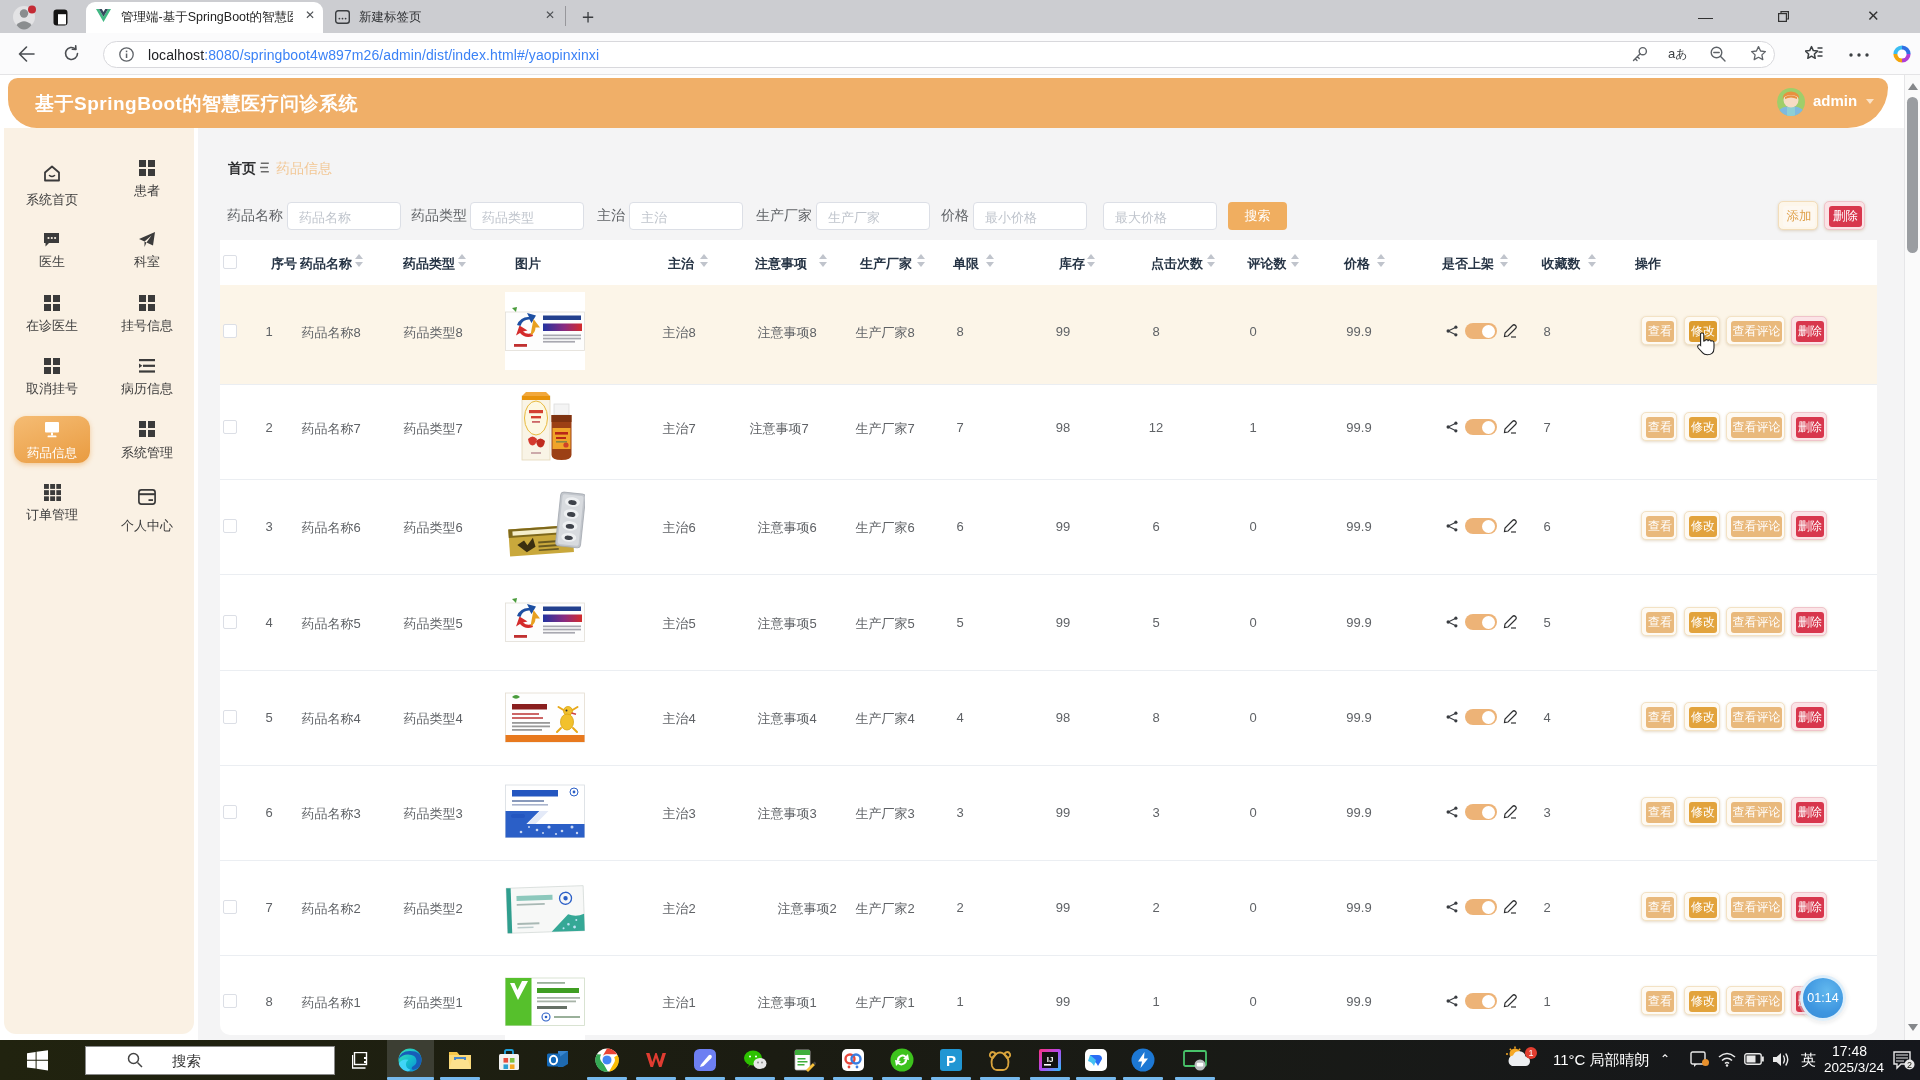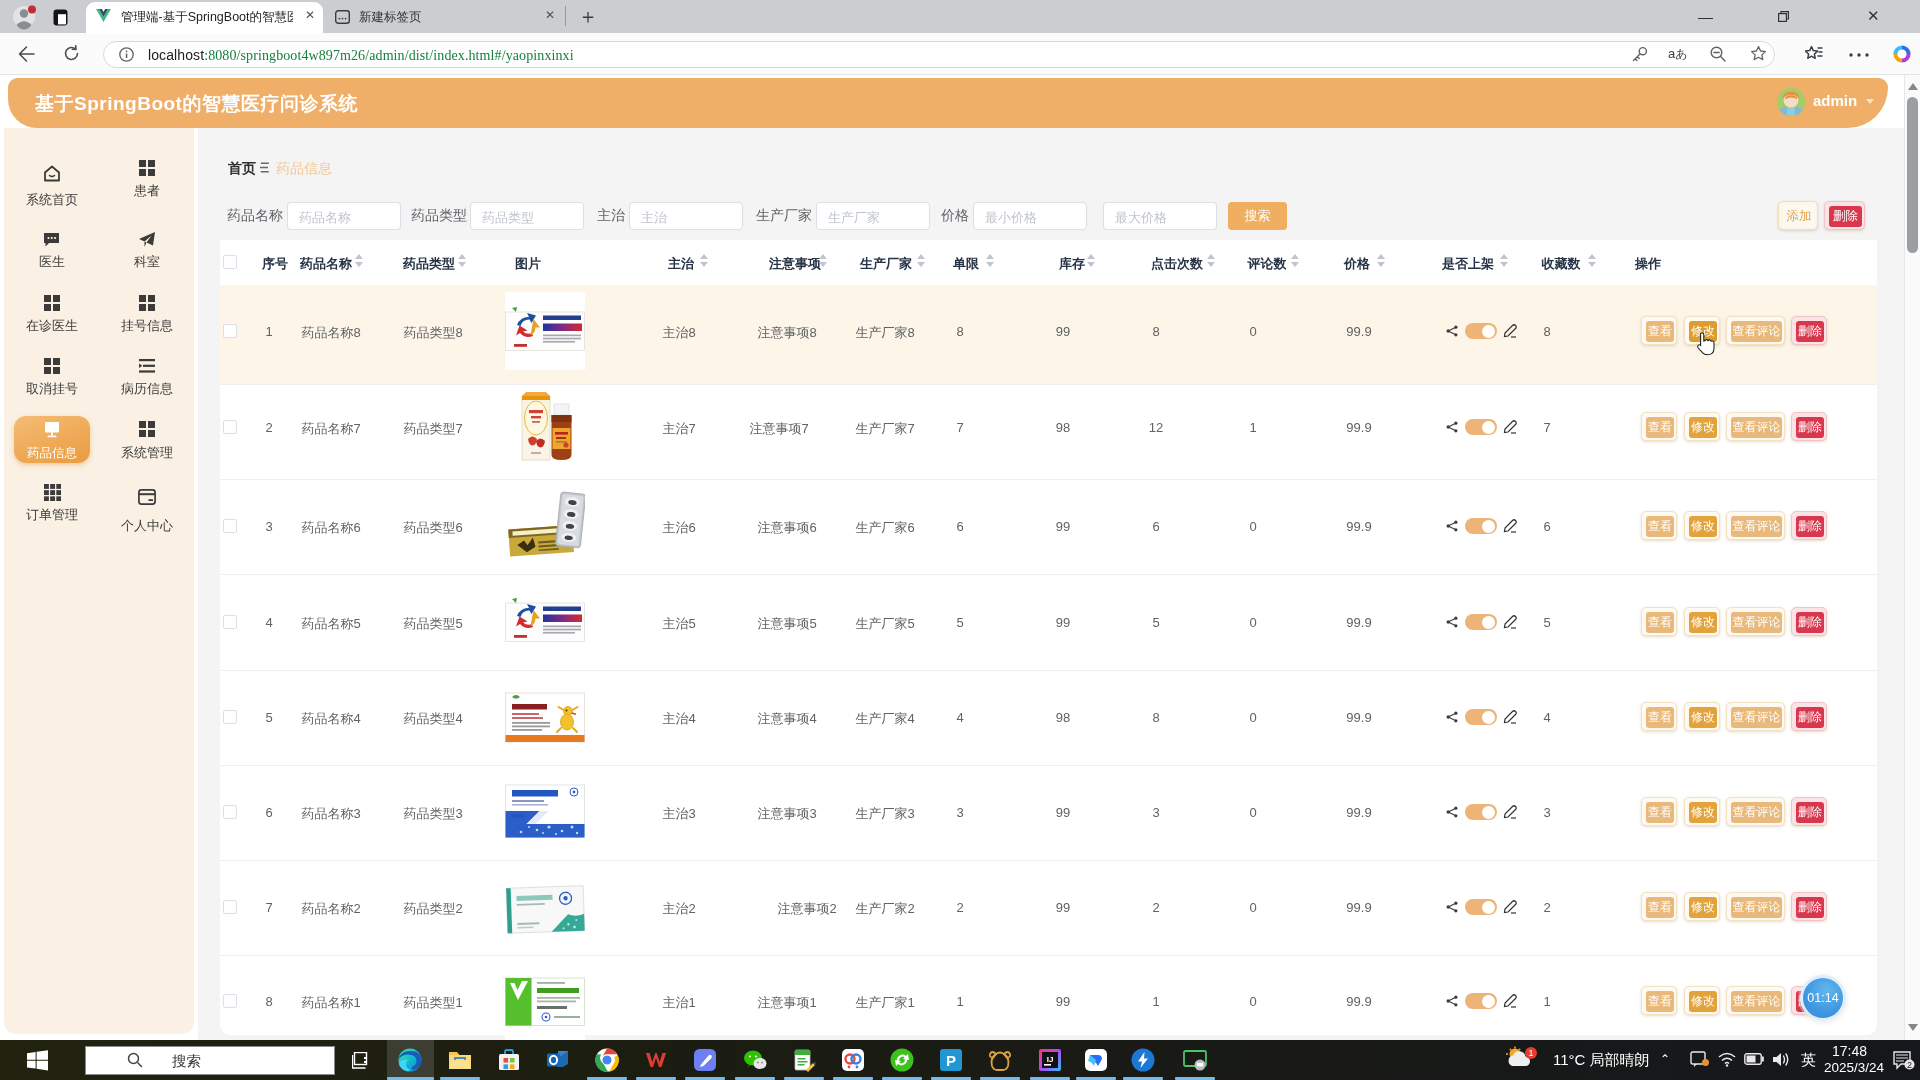--- a/index.html
+++ b/index.html
@@ -7,21 +7,21 @@
 .a{position:absolute;}
 
 #tabstrip{left:0;top:0;width:1920px;height:33px;background:#cccdd1;}
 #toolbar{left:0;top:33px;width:1920px;height:42px;background:#fbfbfc;border-bottom:1px solid #e4e4e6;}
 .tab1{left:86px;top:2px;width:237px;height:31px;background:#fff;border-radius:9px 9px 0 0;}
 .tabtitle{left:121px;top:9px;width:172px;height:16px;font-size:12.5px;color:#1f1f1f;white-space:nowrap;overflow:hidden;}
 .tab2txt{left:359px;top:9px;font-size:12.5px;color:#303235;}
 .tclose{font-size:12px;color:#4e5155;}
 #omnibox{left:103px;top:41px;width:1672px;height:27px;background:#fff;border:1px solid #d8d8dc;border-radius:14px;}
 #url{left:148px;top:47px;font-size:14px;color:#202124;letter-spacing:0.1px;}
-#url span{color:#15803d;font-family:Liberation Serif, serif;}
+#url span{color:#3b82f6;}
 
 #pagebg{left:0;top:76px;width:1920px;height:964px;background:#fff;}
 #graypane{left:198px;top:128px;width:1706px;height:912px;background:#f4f4f5;}
 #pghead{left:8px;top:78px;width:1880px;height:50px;background:#f0af68;border-radius:10px 10px 42px 30px;}
 #pgtitle{left:35px;top:91px;font-size:19px;font-weight:bold;color:#fff;letter-spacing:0.5px;}
 #sidebar{left:4px;top:128px;width:190px;height:906px;background:#faf1e4;border-radius:0 0 12px 12px;}
 .mi{color:#3c3c3c;font-size:13px;text-align:center;white-space:nowrap;}
 #actbtn{left:14px;top:416px;width:76px;height:47px;border-radius:12px;background:linear-gradient(160deg,#f5bc74,#e99b40);box-shadow:0 2px 5px rgba(233,155,64,.45);}
 #actbtn .t{position:absolute;left:0;top:29px;width:76px;text-align:center;color:#fff;font-size:12.5px;}
 
@@ -279,32 +279,32 @@
   </div>
 <div id="searchbtn" class="a">搜索</div>
 <div class="plq a" style="left:1778px;top:201px;width:40px;height:29px;background:#fdf6ea;border:1px solid #f2ddba;">
     <div class="in" style="left:4px;top:4px;width:32px;height:21px;background:#fdf8f1;color:#dfa14a;font-size:12.5px;line-height:21px">添加</div>
   </div>
 <div class="plq a" style="left:1824px;top:201px;width:41px;height:29px;background:#fbe3e6;border:1px solid #f0c3ca;">
     <div class="in" style="left:4px;top:4px;width:33px;height:21px;background:#d8374d;color:#fff;font-size:12.5px;line-height:21px">删除</div>
   </div>
 <div id="card" class="a"></div>
 <div class="cbox a" style="left:223px;top:255px"></div>
-<div class="hrow a" style="left:256px;top:255px;width:38px;text-align:center">序号</div>
+<div class="hrow a" style="left:271px;top:255px;width:38px;text-align:left">序号</div>
 <div class="hrow a" style="left:293px;top:255px;width:66px;text-align:center">药品名称</div>
 <div class="caret cup a" style="left:355px;top:254px"></div>
 <div class="caret cdn a" style="left:355px;top:262px"></div>
 <div class="hrow a" style="left:396px;top:255px;width:66px;text-align:center">药品类型</div>
 <div class="caret cup a" style="left:458px;top:254px"></div>
 <div class="caret cdn a" style="left:458px;top:262px"></div>
 <div class="hrow a" style="left:509px;top:255px;width:38px;text-align:center">图片</div>
 <div class="hrow a" style="left:662px;top:255px;width:38px;text-align:center">主治</div>
 <div class="caret cup a" style="left:700px;top:254px"></div>
 <div class="caret cdn a" style="left:700px;top:262px"></div>
-<div class="hrow a" style="left:755px;top:255px;width:66px;text-align:right">注意事项</div>
+<div class="hrow a" style="left:755px;top:255px;width:66px;text-align:left">注意事项</div>
 <div class="caret cup a" style="left:819px;top:254px"></div>
 <div class="caret cdn a" style="left:819px;top:262px"></div>
 <div class="hrow a" style="left:853px;top:255px;width:66px;text-align:center">生产厂家</div>
 <div class="caret cup a" style="left:917px;top:254px"></div>
 <div class="caret cdn a" style="left:917px;top:262px"></div>
 <div class="hrow a" style="left:947px;top:255px;width:38px;text-align:center">单限</div>
 <div class="caret cup a" style="left:986px;top:254px"></div>
 <div class="caret cdn a" style="left:986px;top:262px"></div>
 <div class="hrow a" style="left:1053px;top:255px;width:38px;text-align:center">库存</div>
 <div class="caret cup a" style="left:1087px;top:254px"></div>

